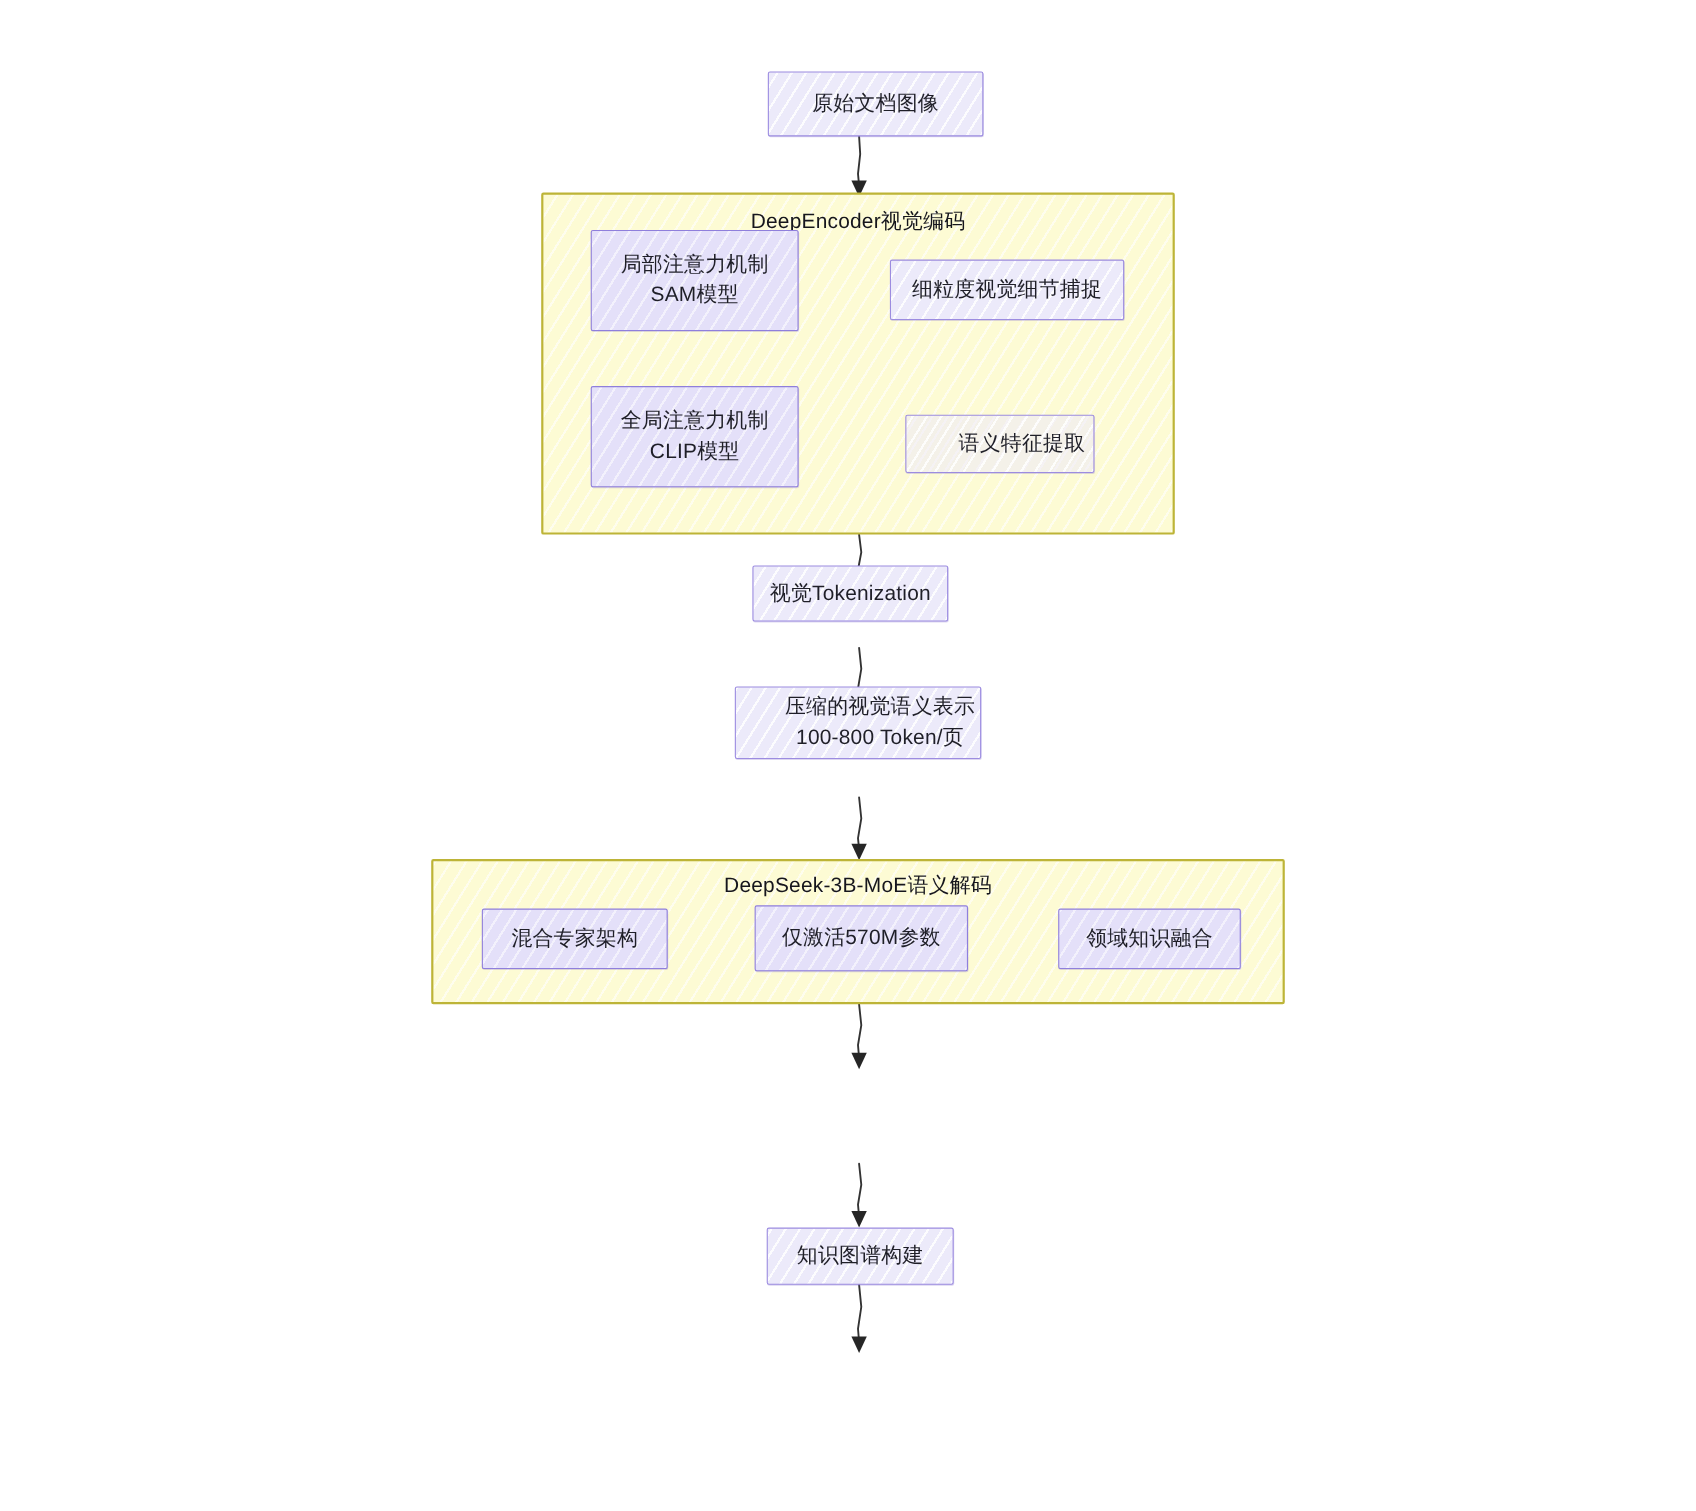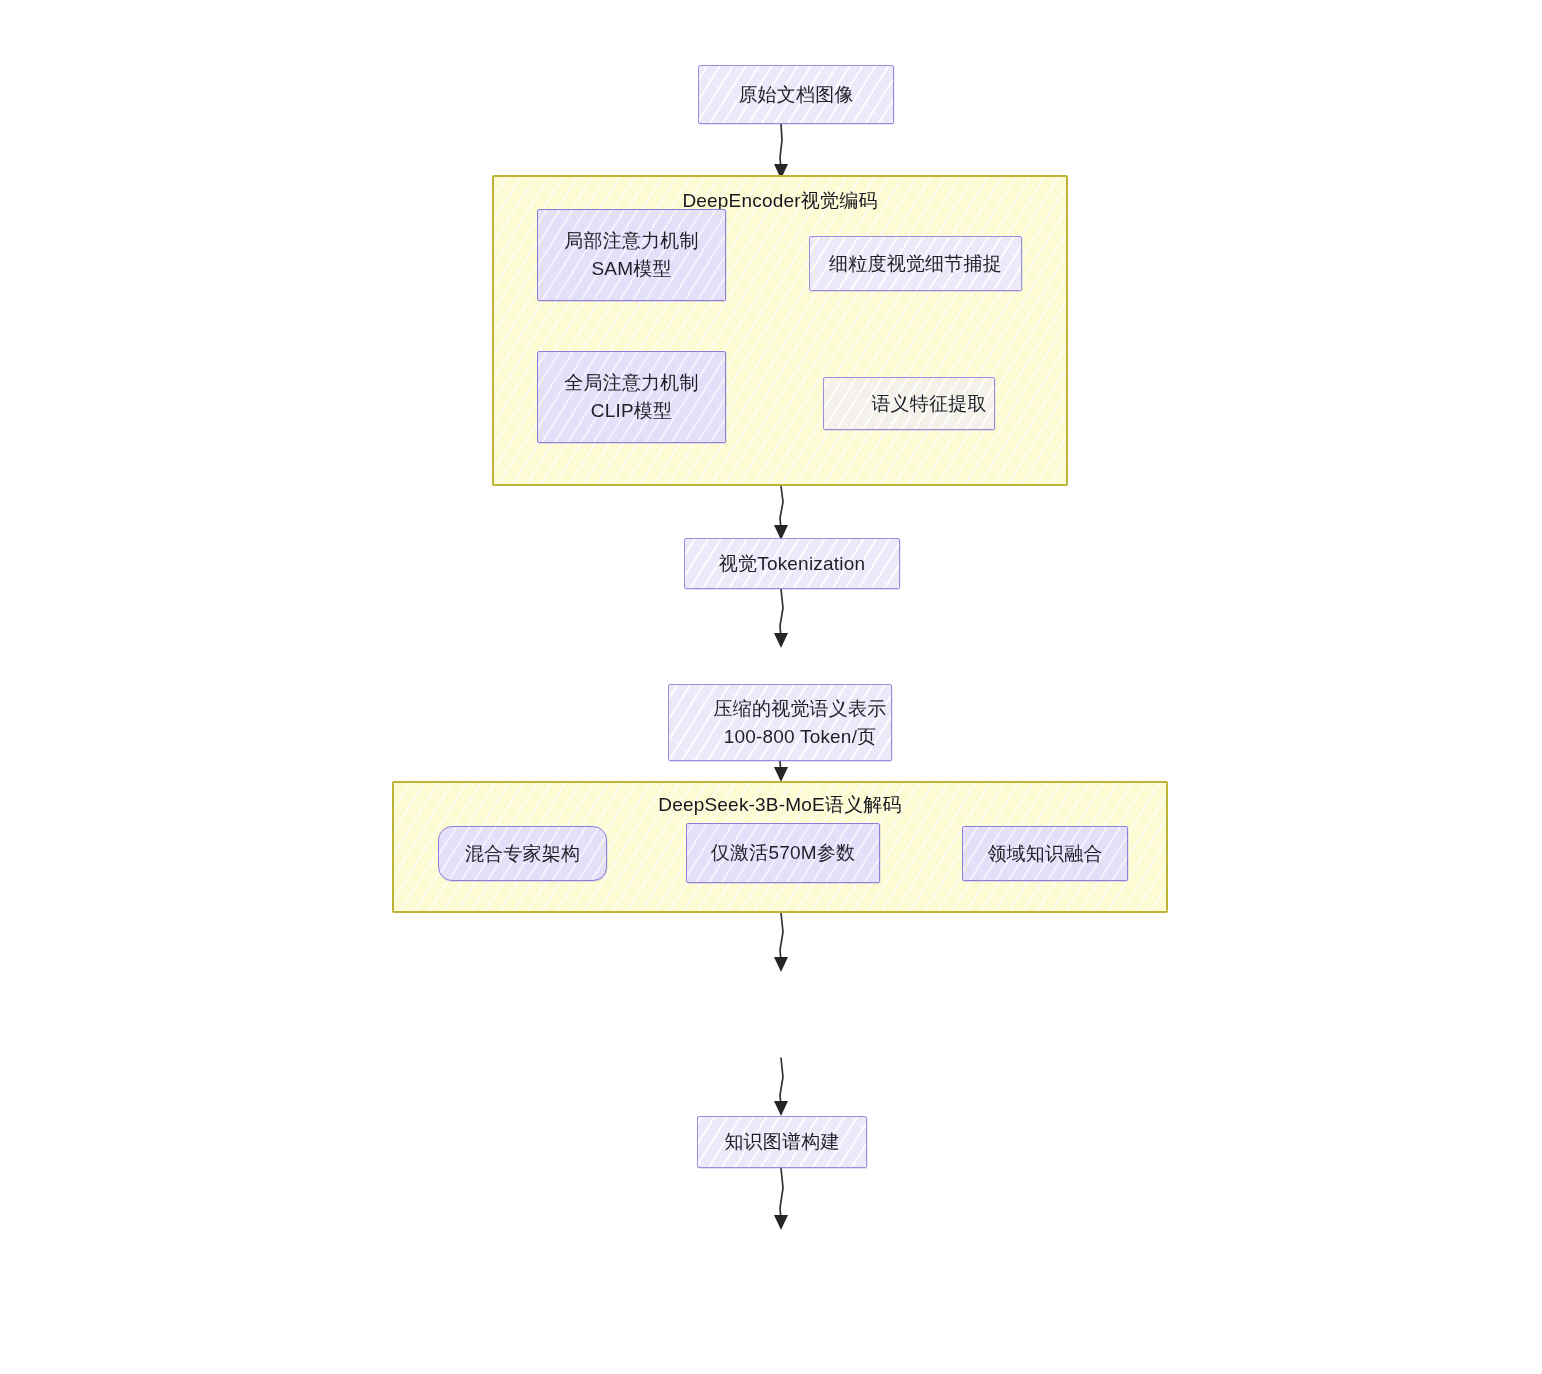--- a/index.html
+++ b/index.html
@@ -196,30 +196,30 @@
 
   <div class="node solid" style="left:537px; top:351px; width:189px; height:92px;">
     <span class="line">全局注意力机制</span>
     <span class="line">CLIP模型</span>
   </div>
 
   <div class="node ghost" style="left:823px; top:377px; width:172px; height:53px;">
     <span class="line">语义特征提取</span>
   </div>
 
-  <div class="node" style="left:684px; top:538px; width:216px; height:51px;">
+  <div class="node" style="left:684px; top:514px; width:178px; height:51px;">
     <span class="line">视觉Tokenization</span>
   </div>
 
-  <div class="node" style="left:668px; top:684px; width:224px; height:77px;padding-left:40px;">
+  <div class="node" style="left:668px; top:624px; width:224px; height:66px;padding-left:40px;">
     <span class="line">压缩的视觉语义表示</span>
     <span class="line">100-800 Token/页</span>
   </div>
 
-  <div class="node solid" style="left:438px; top:826px; width:169px; height:55px;border-radius:14px;">
+  <div class="node solid" style="left:438px; top:826px; width:169px; height:55px;">
     <span class="line">混合专家架构</span>
   </div>
 
   <div class="node solid" style="left:686px; top:823px; width:194px; height:60px;">
     <span class="line">仅激活570M参数</span>
   </div>
 
   <div class="node solid" style="left:962px; top:826px; width:166px; height:55px;">
     <span class="line">领域知识融合</span>
   </div>

